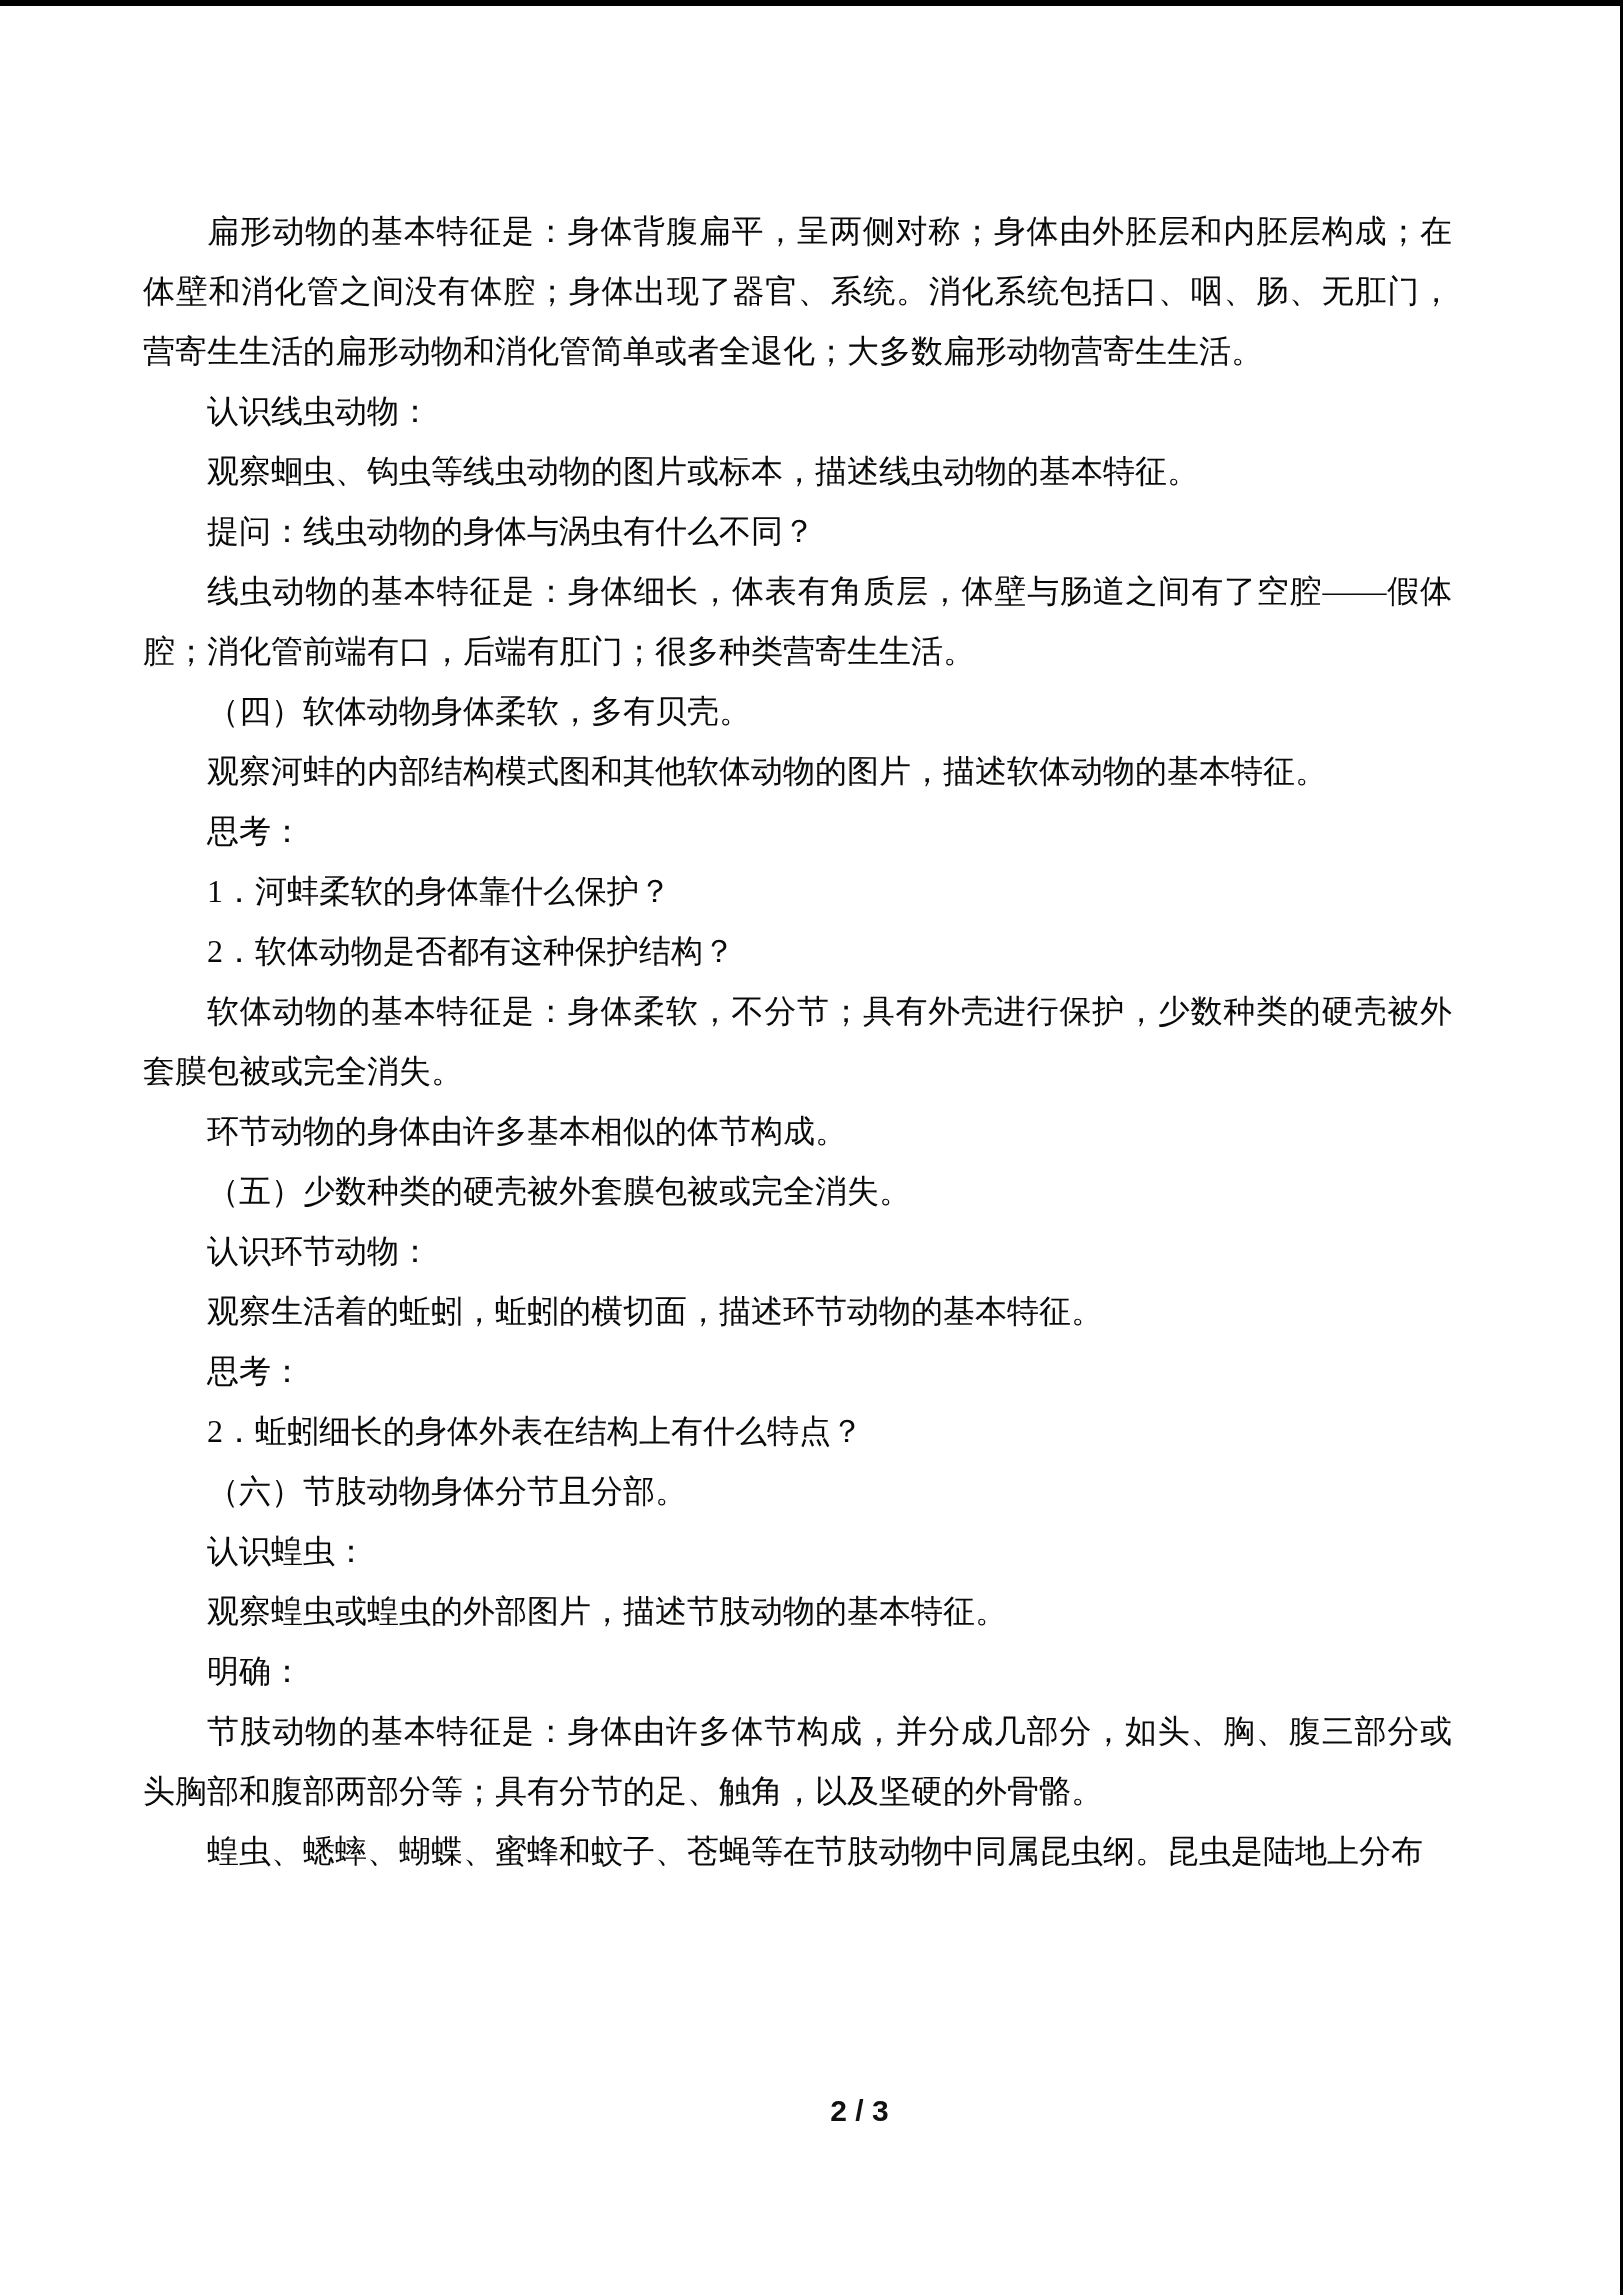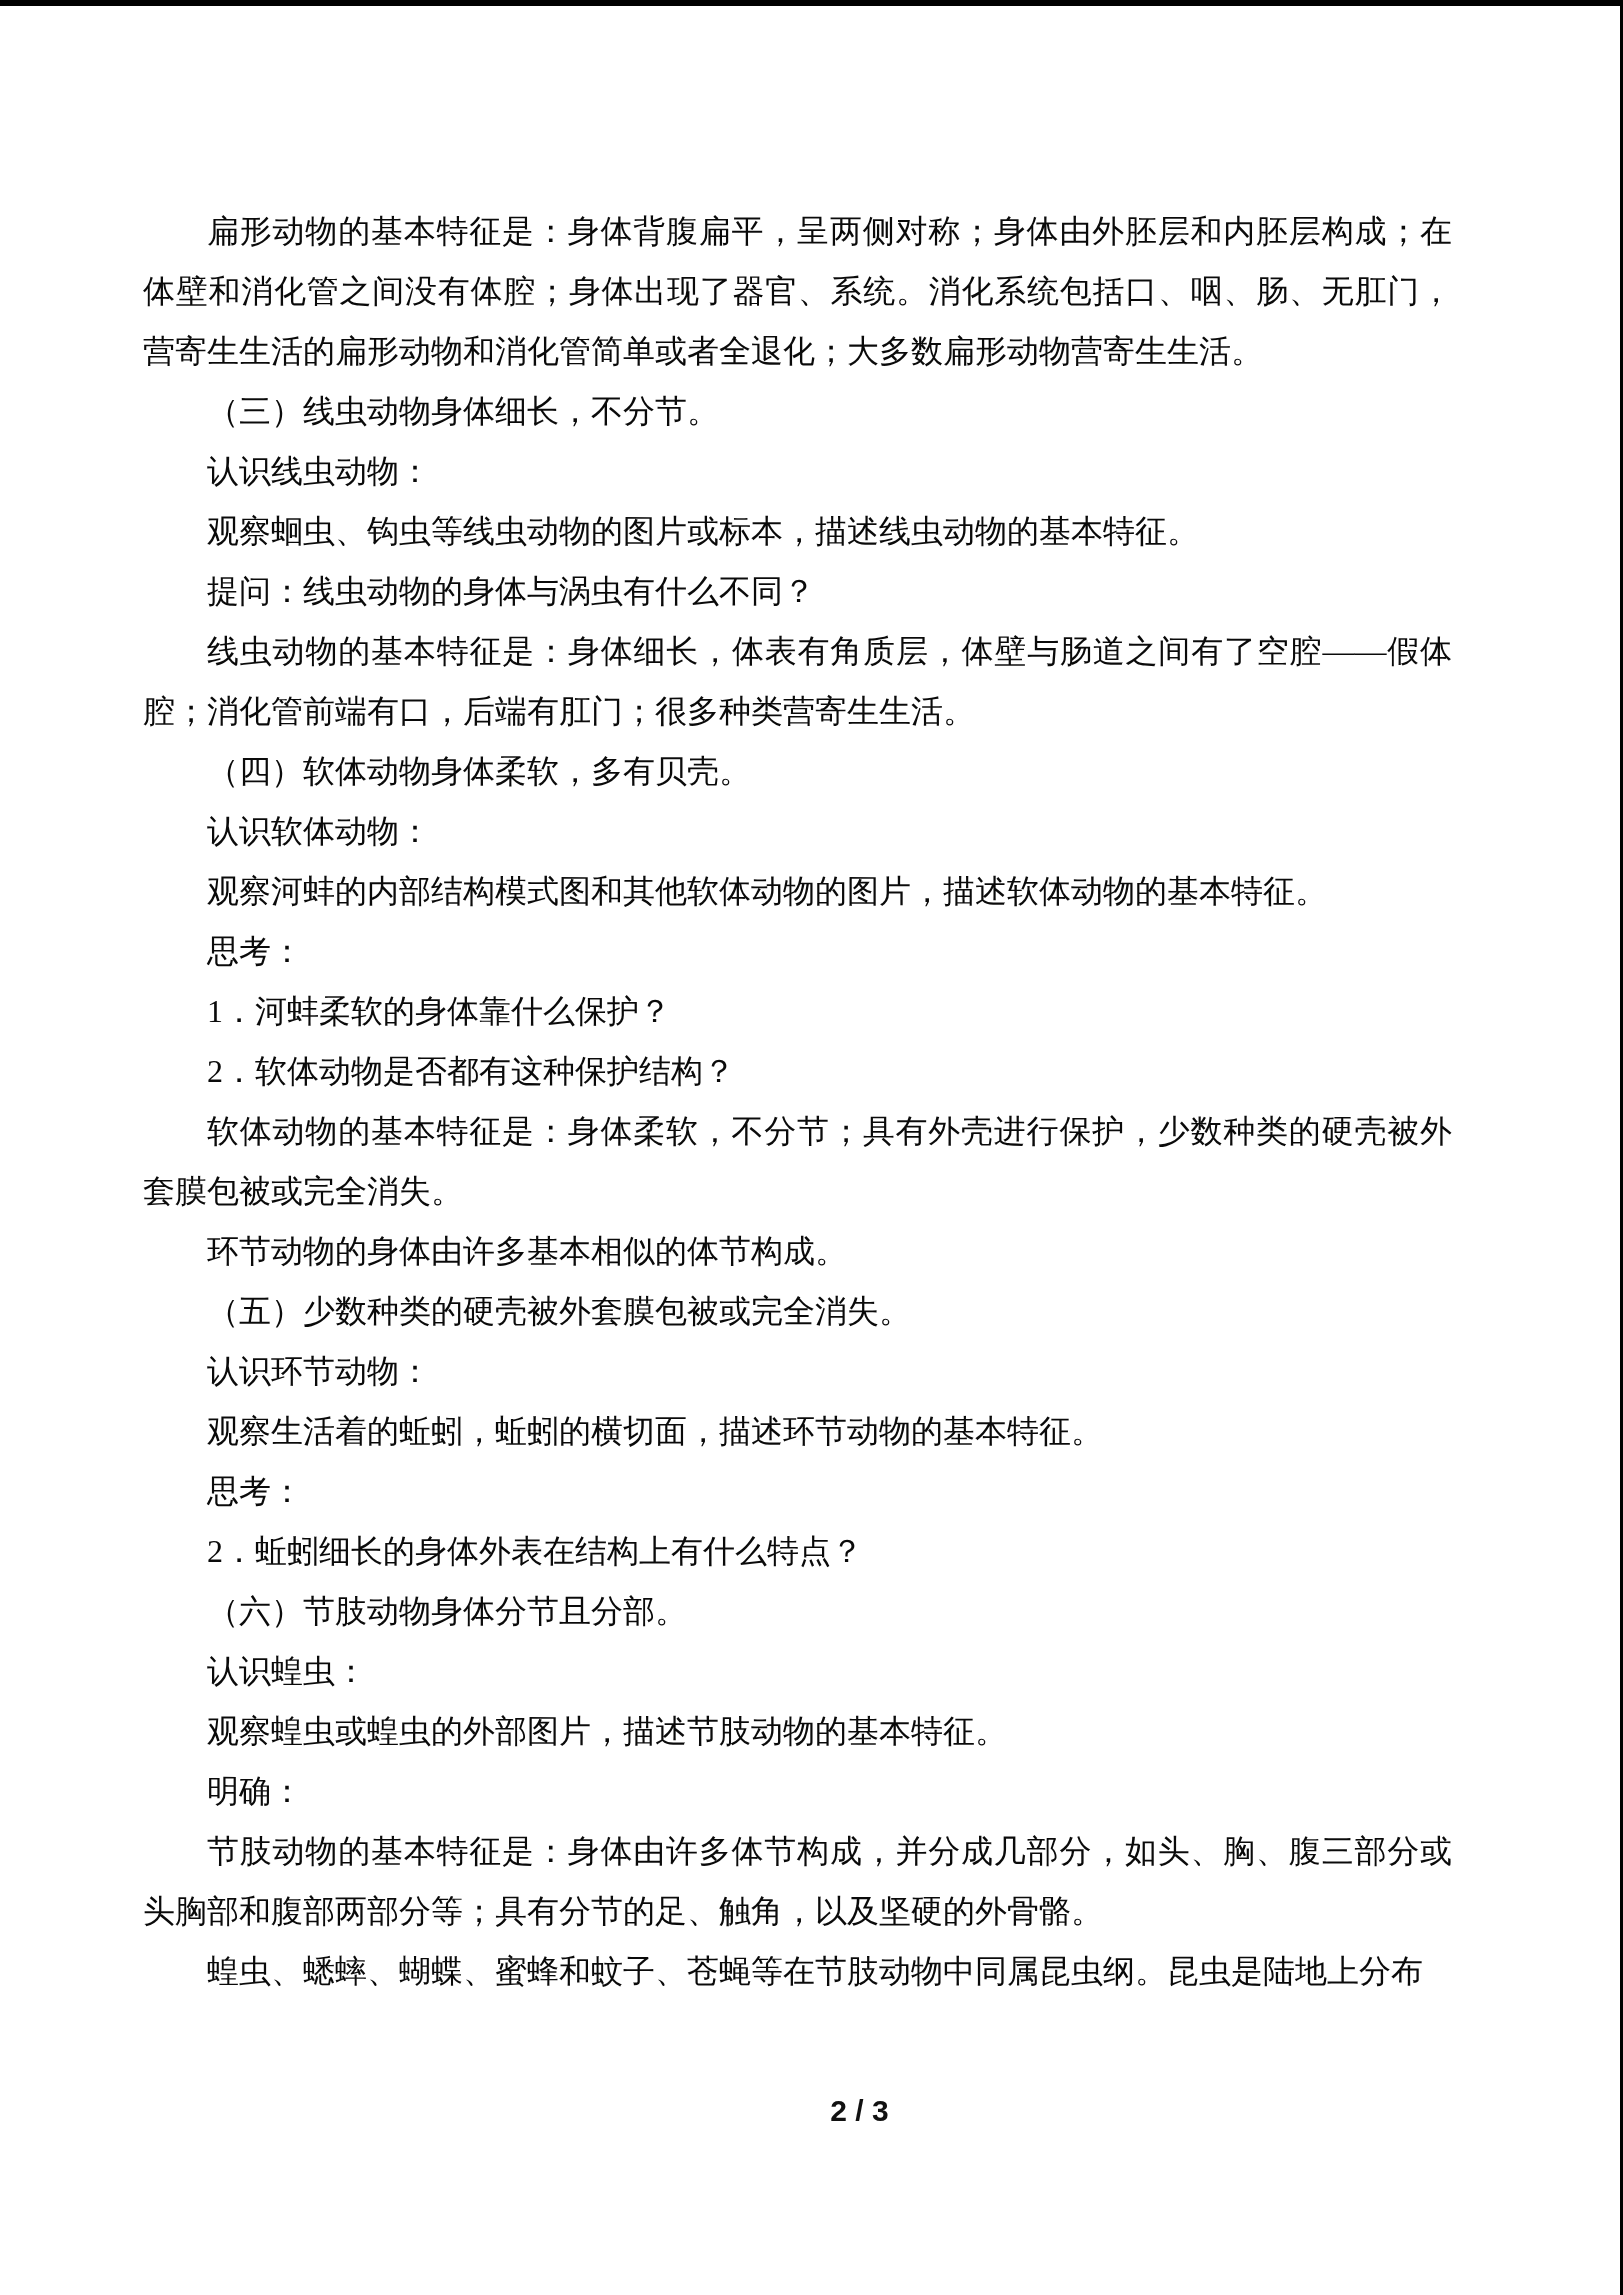--- a/index.html
+++ b/index.html
@@ -63,27 +63,25 @@
 </style>
 </head>
 <body>
 
 <div class="page">
   <div class="top-border"></div>
   <div class="right-border"></div>
 
   <main class="content" id="doc-body">
       <p>扁形动物的基本特征是：身体背腹扁平，呈两侧对称；身体由外胚层和内胚层构成；在体壁和消化管之间没有体腔；身体出现了器官、系统。消化系统包括口、咽、肠、无肛门，营寄生生活的扁形动物和消化管简单或者全退化；大多数扁形动物营寄生生活。</p>
-      <p>（三）线虫动物身体细长，不分节。</p>
       <p>认识线虫动物：</p>
       <p>观察蛔虫、钩虫等线虫动物的图片或标本，描述线虫动物的基本特征。</p>
       <p>提问：线虫动物的身体与涡虫有什么不同？</p>
       <p>线虫动物的基本特征是：身体细长，体表有角质层，体壁与肠道之间有了空腔——假体腔；消化管前端有口，后端有肛门；很多种类营寄生生活。</p>
       <p>（四）软体动物身体柔软，多有贝壳。</p>
-      <p>认识软体动物：</p>
       <p>观察河蚌的内部结构模式图和其他软体动物的图片，描述软体动物的基本特征。</p>
       <p>思考：</p>
       <p>1．河蚌柔软的身体靠什么保护？</p>
       <p>2．软体动物是否都有这种保护结构？</p>
       <p>软体动物的基本特征是：身体柔软，不分节；具有外壳进行保护，少数种类的硬壳被外套膜包被或完全消失。</p>
       <p>环节动物的身体由许多基本相似的体节构成。</p>
       <p>（五）少数种类的硬壳被外套膜包被或完全消失。</p>
       <p>认识环节动物：</p>
       <p>观察生活着的蚯蚓，蚯蚓的横切面，描述环节动物的基本特征。</p>
       <p>思考：</p>

